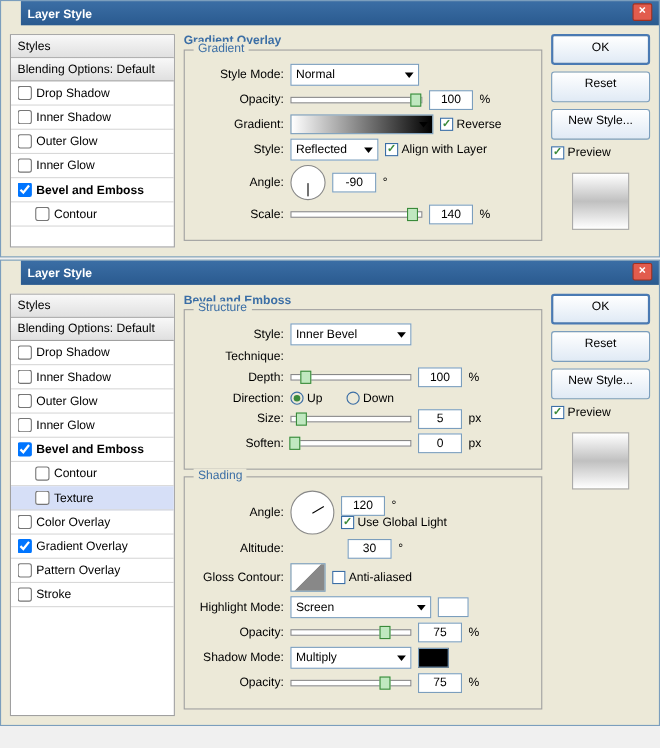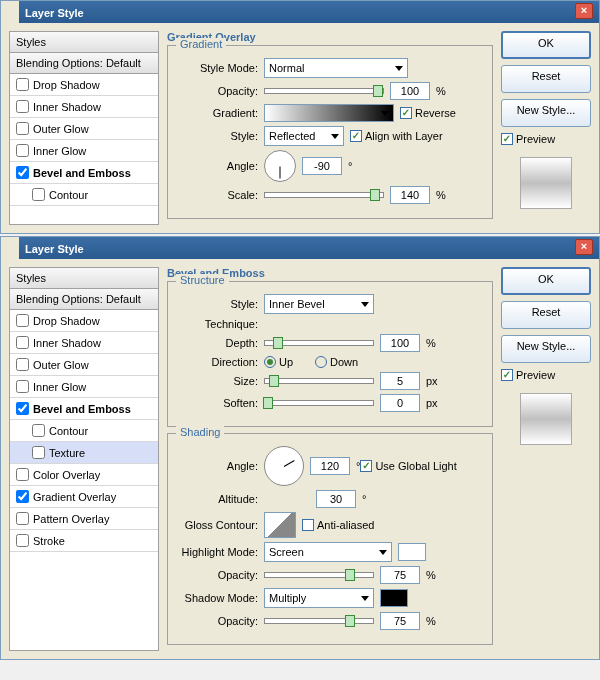--- a/index.html
+++ b/index.html
@@ -83,21 +83,21 @@
           <span>Contour</span>
         </div>
     </div>
 
     <div class="center">
       <div class="fieldset-title">Gradient Overlay</div>
       <div class="fieldset">
         <span class="legend">Gradient</span>
         <div class="form-row">
           <span class="lbl">Style Mode:</span>
-          <div class="select" style="width:144px">
+          <div class="select" style="width:117px">
               <span>Normal</span>
               <span class="arrow"></span>
             </div>
         </div>
         <div class="form-row">
           <span class="lbl">Opacity:</span>
           <div class="slider" style="width:120px">
               <span class="thumb" style="left:108px"></span>
             </div>
           <span class="numbox">100</span>
@@ -266,21 +266,21 @@
         </div>
       </div>
 
       <div class="fieldset">
         <span class="legend">Shading</span>
         <div class="form-row">
           <span class="lbl">Angle:</span>
           <div class="angle-dial" style="width:40px;height:40px">
               <span class="needle" style="transform:rotate(-30deg)"></span>
             </div>
-          <div style="display:flex;flex-direction:row;gap:0">
+          <div style="display:flex;flex-direction:column;gap:0">
             <div style="display:flex;align-items:center;gap:6px">
               <span class="numbox">120</span>
               <span>°</span>
             </div>
             <span class="chk">
                 <span class="box">✓</span>
                 <span>Use Global Light</span>
               </span>
           </div>
         </div>

